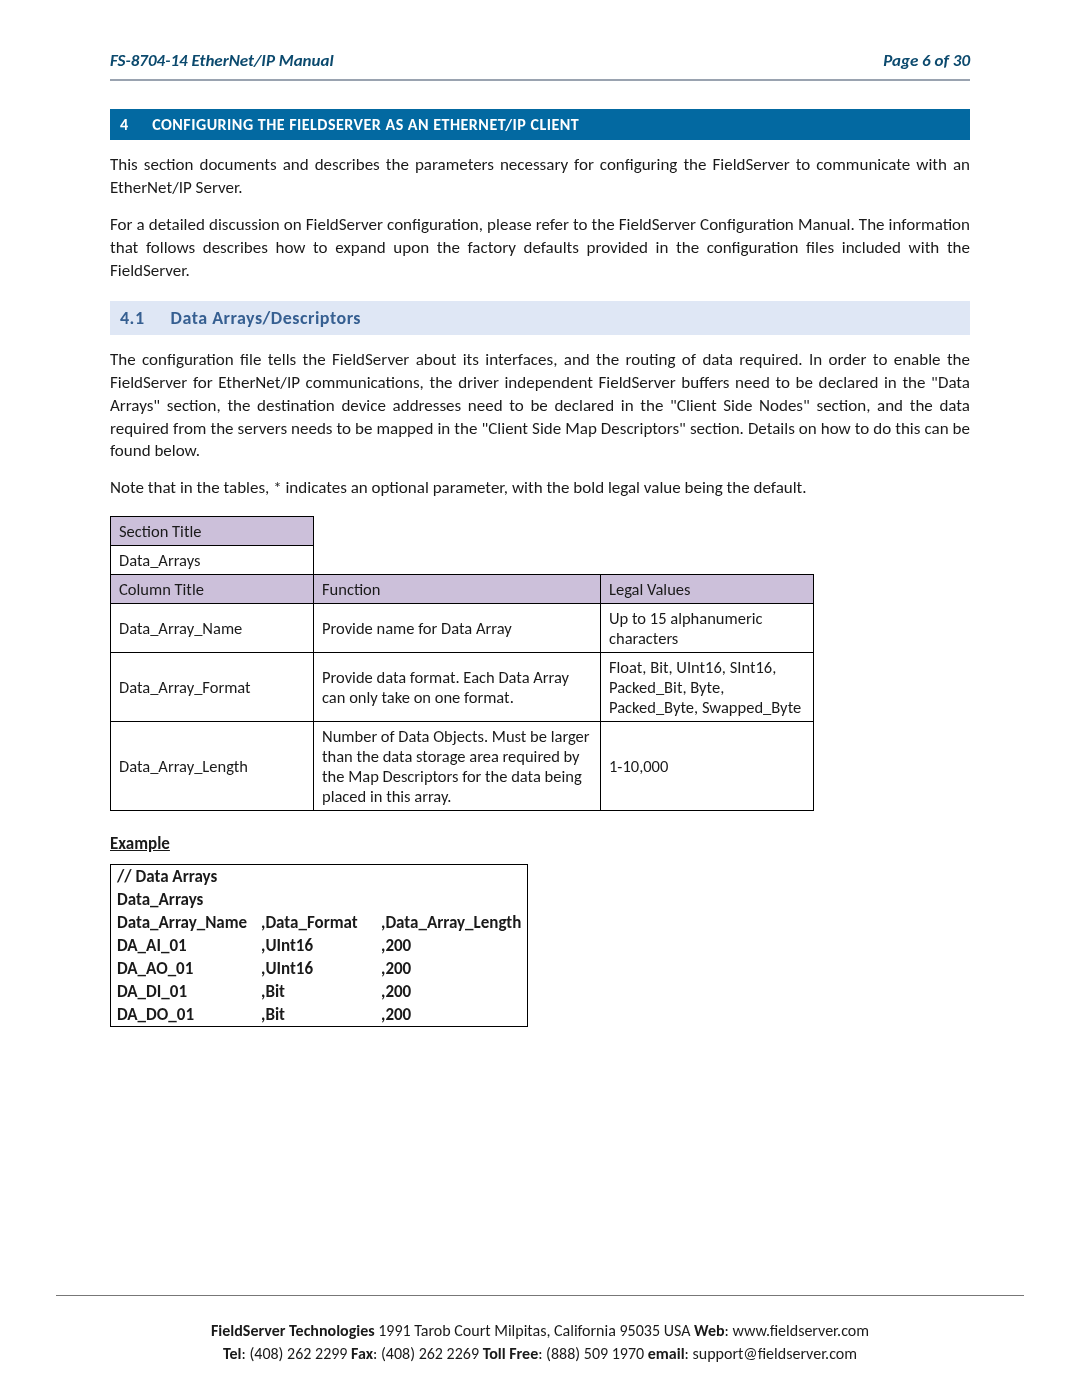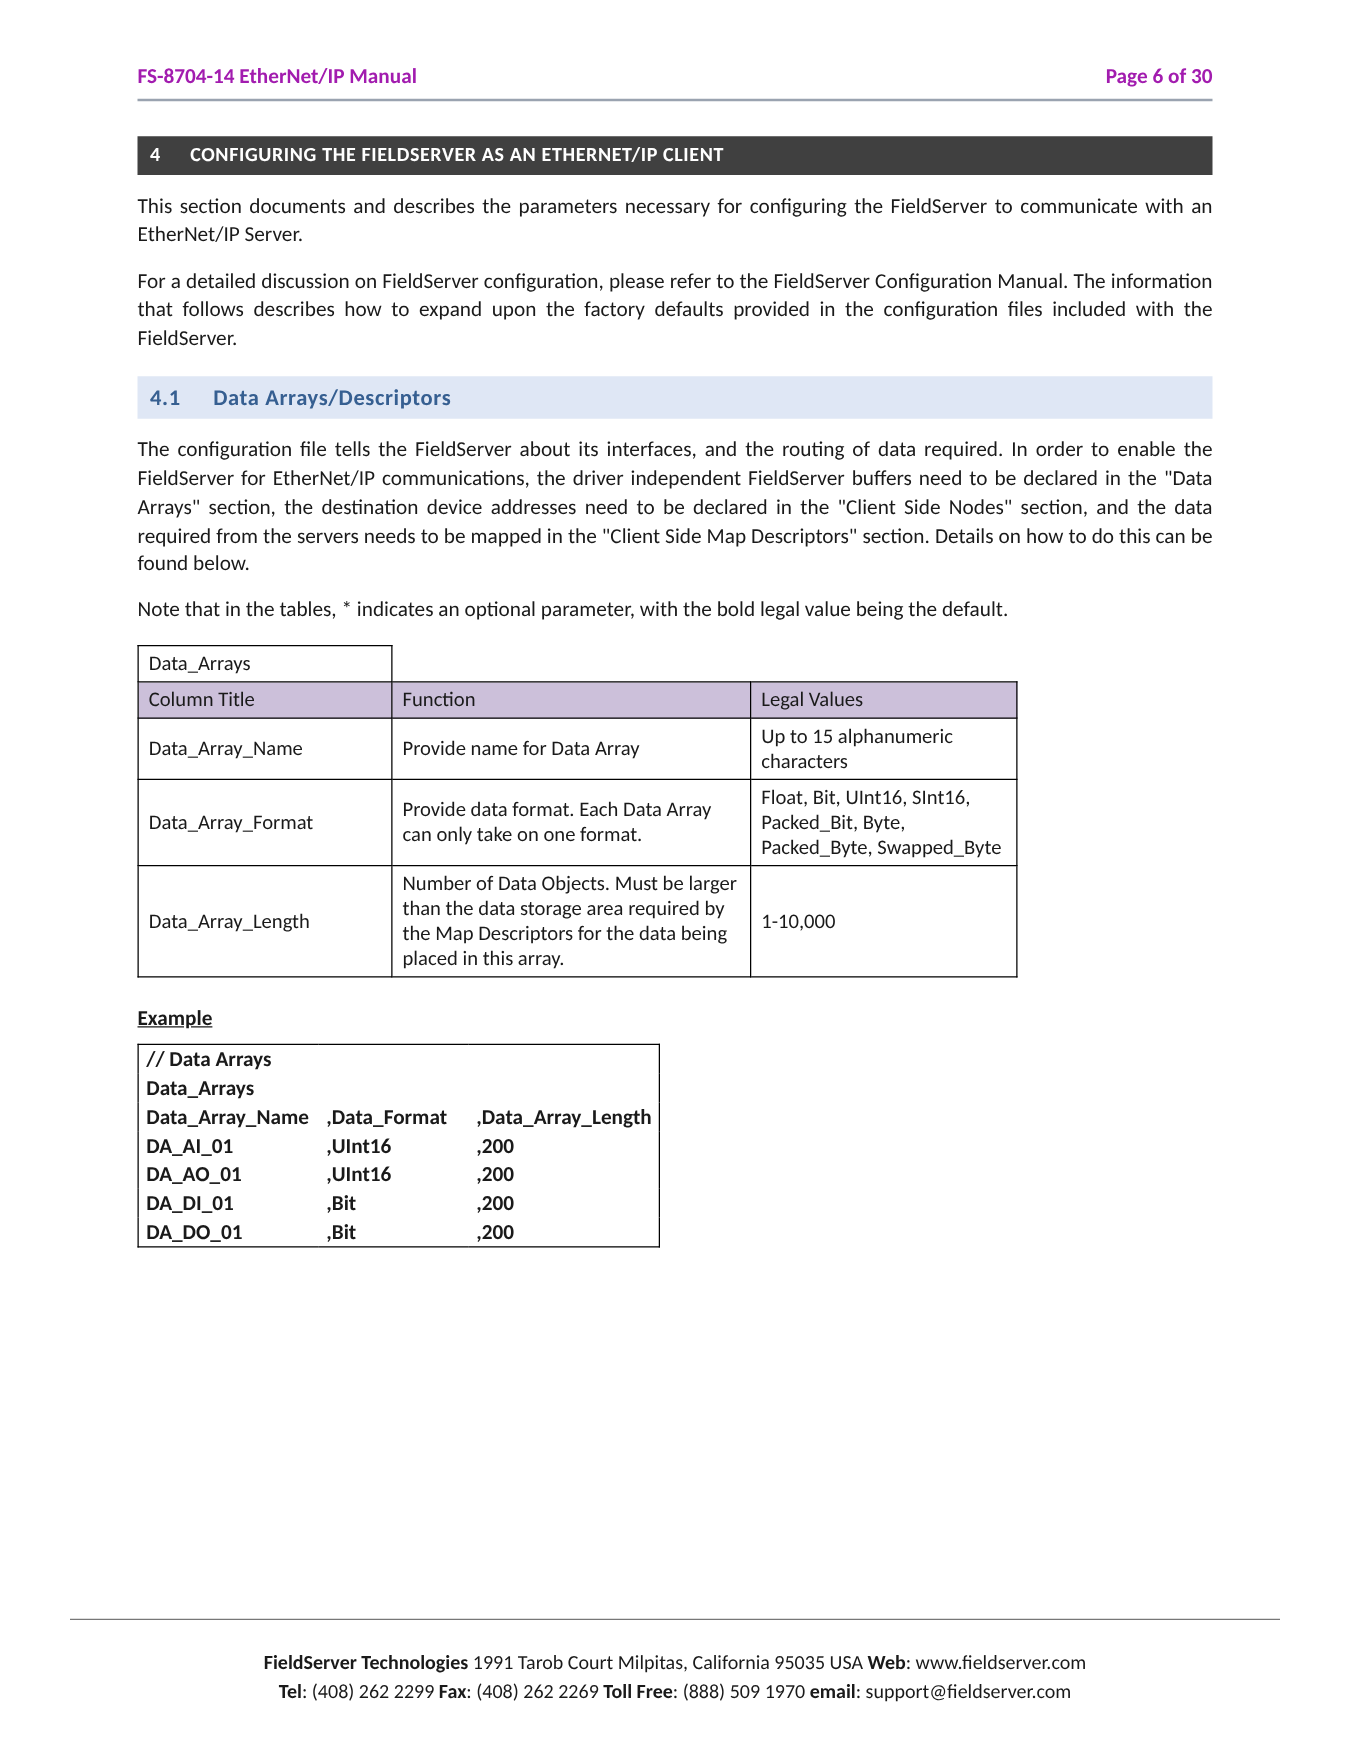--- a/index.html
+++ b/index.html
@@ -14,27 +14,28 @@
     min-height: 1397px;
     box-sizing: border-box;
     padding: 50px 110px 40px 110px;
     position: relative;
   }
   .header-line {
     display: flex;
     justify-content: space-between;
     font-weight: 700;
     font-size: 17px;
-    color: #a21caf;
+    color: #0c4a6e;
     border-bottom: 2px solid #9aa3b0;
     padding-bottom: 8px;
+    font-style: italic;
   }
   .section-heading {
     margin-top: 28px;
-    background: #404040;
+    background: #0369a1;
     color: #fff;
     font-weight: 700;
     letter-spacing: 0.5px;
     font-size: 16px;
     padding: 6px 10px;
   }
   .section-heading .num {
     display: inline-block;
     width: 28px;
   }
@@ -135,20 +136,24 @@
   <div class="subsection">
     <span class="num">4.1</span>
     <span>Data Arrays/Descriptors</span>
   </div>
 
   <p class="body">The configuration file tells the FieldServer about its interfaces, and the routing of data required. In order to enable the FieldServer for EtherNet/IP communications, the driver independent FieldServer buffers need to be declared in the "Data Arrays" section, the destination device addresses need to be declared in the "Client Side Nodes" section, and the data required from the servers needs to be mapped in the "Client Side Map Descriptors" section.  Details on how to do this can be found below.</p>
   <p class="body">Note that in the tables, * indicates an optional parameter, with the bold legal value being the default.</p>
 
   <table class="param">
     <tbody>
+        <tr>
+      <td class="purple col-col">Section Title</td>
+      <td class="no-border" colspan="2"></td>
+    </tr>
     <tr>
       <td class="col-col">Data_Arrays</td>
       <td class="no-border" colspan="2"></td>
     </tr>
     <tr>
       <td class="purple col-col">Column Title</td>
       <td class="purple func-col">Function</td>
       <td class="purple legal-col">Legal Values</td>
     </tr>
     <tr>

